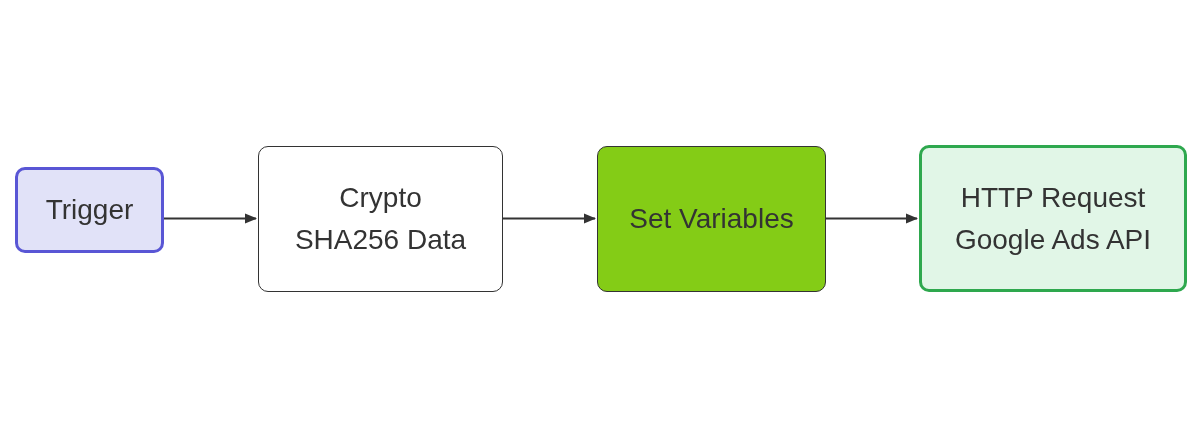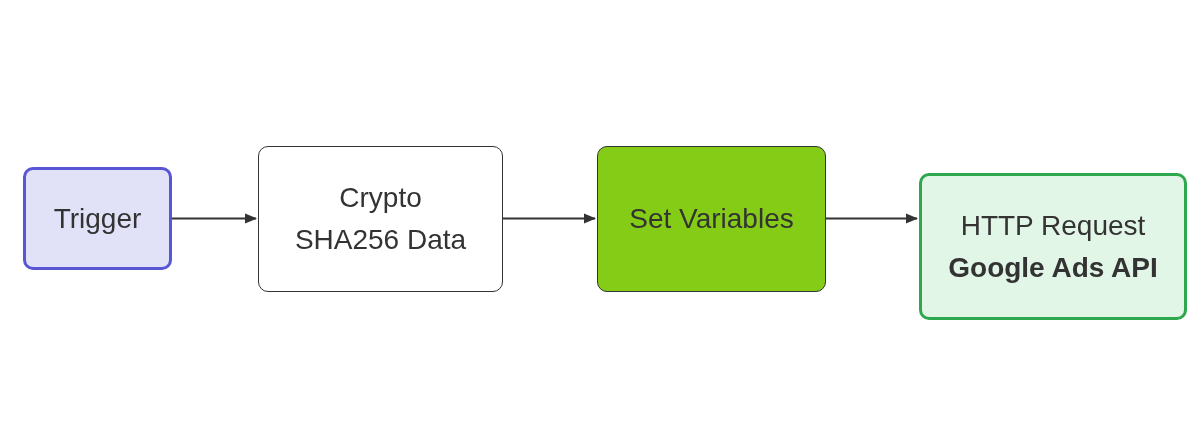--- a/index.html
+++ b/index.html
@@ -21,33 +21,32 @@
     text-align: center;
     border-radius: 10px;
     color: #333333;
     font-size: 28px;
     line-height: 42px;
     background: #ffffff;
     border: 1.5px solid #333333;
   }
   .node .line { display: block; white-space: nowrap; }
   .node-trigger {
-    left: 23px; top: 167px; width: 149px; height: 103px;
+    left: 15px; top: 167px; width: 149px; height: 86px;
     border-width: 3px;
   }
   .node-crypto {
     left: 258px; top: 146px; width: 245px; height: 146px;
   }
   .node-setvars {
     left: 597px; top: 146px; width: 229px; height: 146px;
   }
   .node-http {
     left: 919px; top: 145px; width: 268px; height: 147px;
     border-width: 3px;
-    margin-top: 28px;
   }
   .edges-layer {
     position: absolute;
     left: 0; top: 0;
     width: 1200px; height: 438px;
     pointer-events: none;
   }
 </style>
 </head>
 <body>
@@ -73,16 +72,16 @@
     <span class="line" style="color: rgb(51, 51, 51);">Crypto</span>
     <span class="line" style="color: rgb(51, 51, 51);">SHA256 Data</span>
   </div>
 
   <div class="node node-setvars" style="background-color: #84cc16; border-color: rgb(51, 51, 51);">
     <span class="line" style="color: rgb(51, 51, 51);">Set Variables</span>
   </div>
 
   <div class="node node-http" style="background-color: rgb(225, 246, 231); border-color: rgb(46, 168, 78);">
     <span class="line" style="color: rgb(51, 51, 51);">HTTP Request</span>
-    <span class="line" style="color: rgb(51, 51, 51); font-weight: bold;">Google Ads API</span>
+    <span class="line" style="color: rgb(51, 51, 51);">Google Ads API</span>
   </div>
 
 </div>
 
 </body></html>

